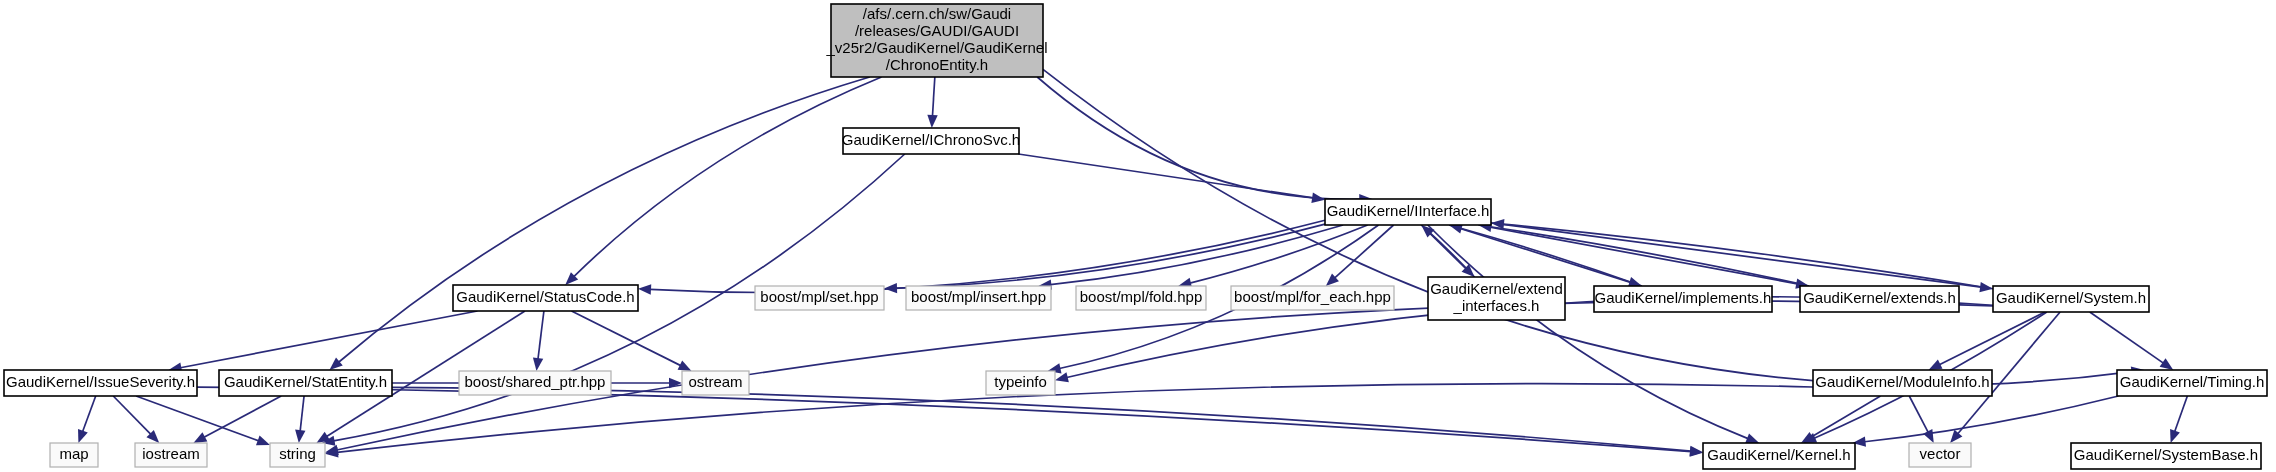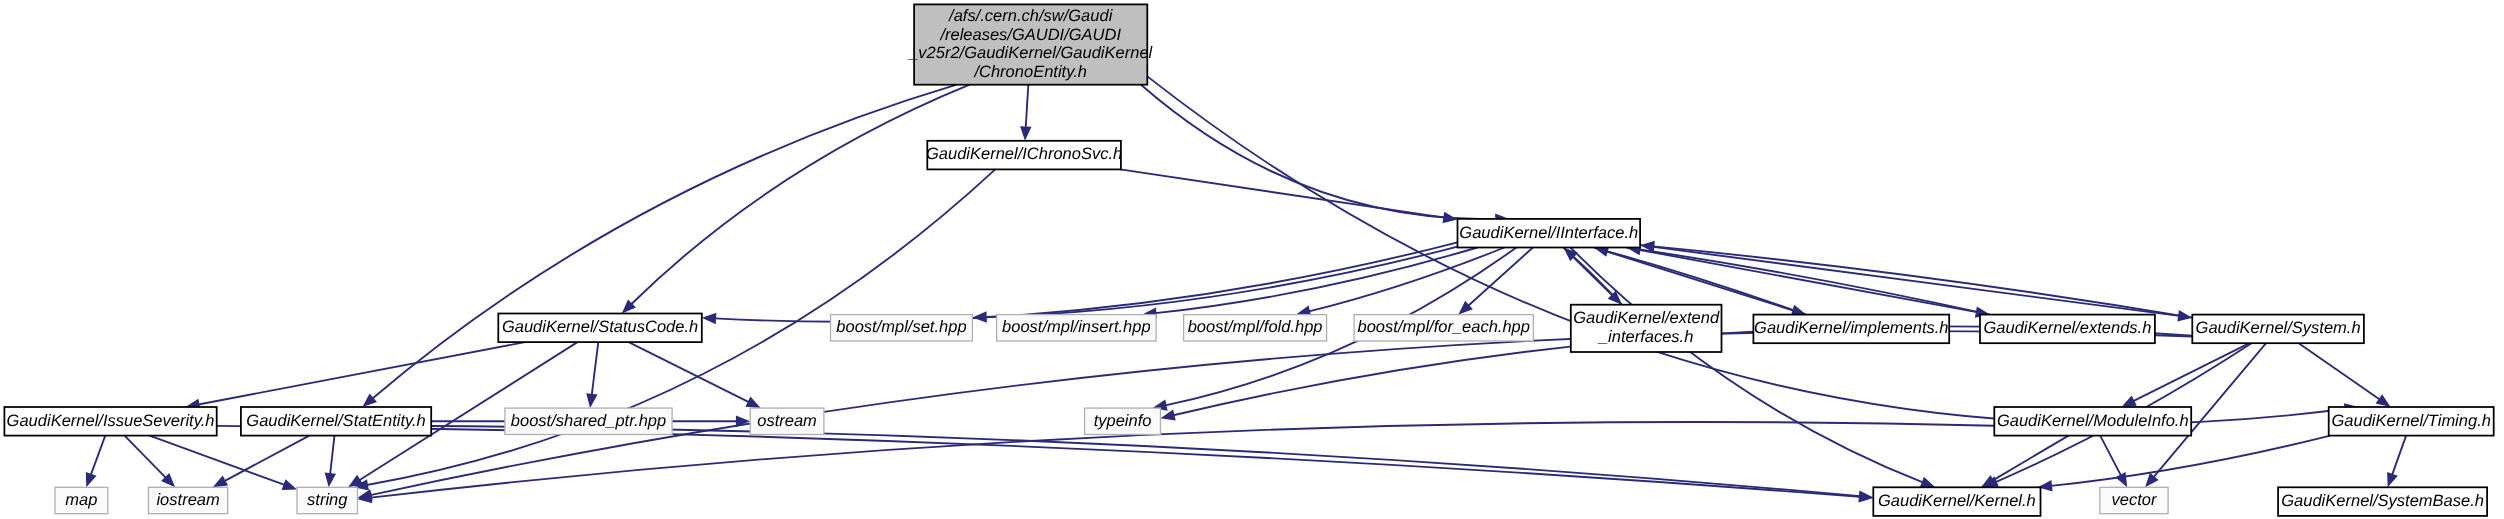--- a/index.html
+++ b/index.html
@@ -1,17 +1,17 @@
 <!DOCTYPE html>
 <html><head>
 <meta charset="utf-8">
 <style>
   html,body{margin:0;padding:0;background:#ffffff;}
   body{font-family:"Liberation Sans",sans-serif;}
-  #graph-wrap{position:relative;width:2276px;height:472px;overflow:hidden;background:#fff;font-style:italic;}
+  #graph-wrap{position:relative;width:2276px;height:472px;overflow:hidden;background:#fff;}
   svg#graph-svg{position:absolute;top:0;left:0;width:2276px;height:472px;display:block;}
   .node-label{font-family:"Liberation Sans",sans-serif;font-size:15px;fill:#000000;text-anchor:middle;dominant-baseline:middle;}
   .edge{fill:none;stroke:#2a2a78;stroke-width:1.7px;}
   .arrow{fill:#2a2a78;stroke:none;}
 </style>
 </head>
 <body>
 
 <div id="graph-wrap">
   <svg id="graph-svg" viewBox="0 0 2276 472">

